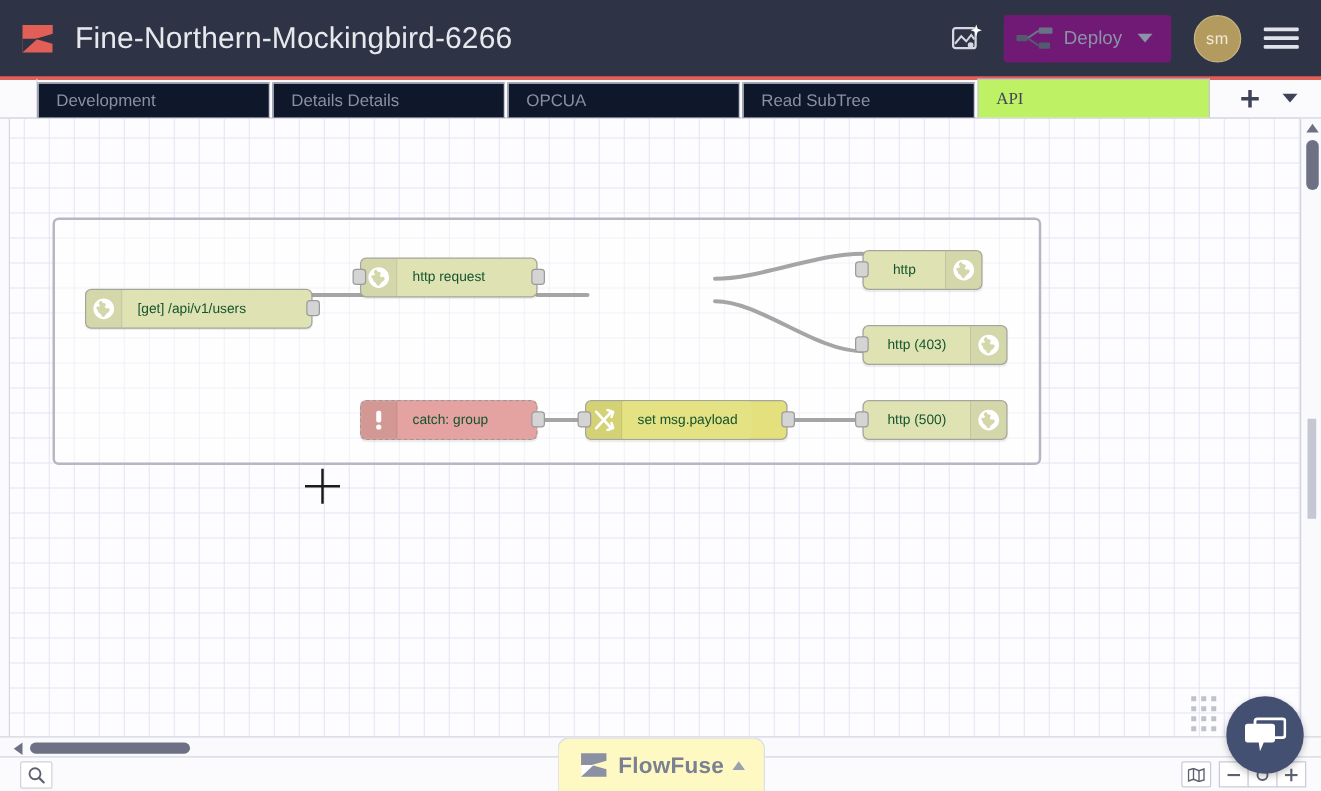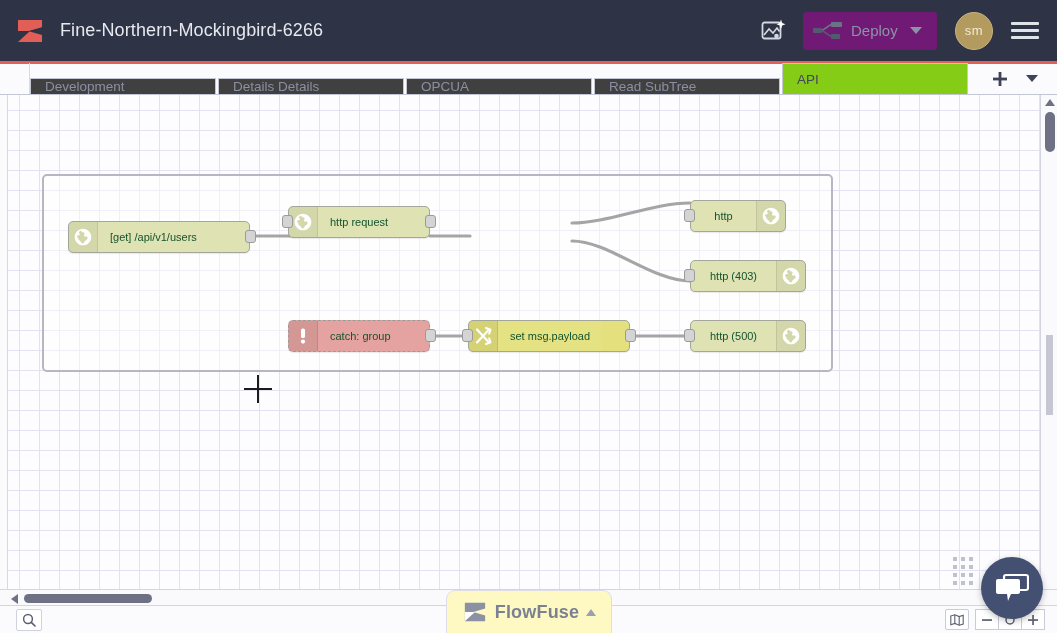--- a/index.html
+++ b/index.html
@@ -18,21 +18,21 @@
     background: #2e3446;
     display: flex; align-items: center;
     border-bottom: 3px solid #e15f57;
   }
   .brand-logo {
     margin-left: 16px; width: 28px; height: 26px;
     flex: 0 0 auto;
   }
   .brand-title {
     margin-left: 16px;
-    color: #e6e8ee; font-size: 18px; font-weight: normal;
+    color: #e6e8ee; font-size: 24px; font-weight: normal;
     letter-spacing: .1px; white-space: nowrap;
   }
   .header-spacer { flex: 1 1 auto; }
 
   .hdr-btn {
     width: 40px; height: 40px;
     display: flex; align-items: center; justify-content: center;
     cursor: pointer;
   }
   .deploy-btn {
@@ -74,37 +74,38 @@
   
   .tabbar {
     position: absolute; left: 0; top: 64px;
     width: 1057px; height: 31px;
     background: #fbfbfe;
     border-bottom: 1px solid #c3c6d4;
     display: flex; align-items: flex-end;
   }
   .tab-left-pad { width: 30px; height: 31px; border-right: 1px solid #d8dae6; }
   .tab {
-    height: 16px;
-    background: #404040;
+    height: 28px;
+    background: #0f172a;
     border: 1px solid #c3c6d4;
     border-bottom: none;
     margin-right: 2px;
     display: flex; align-items: center;
     padding: 0 14px;
     min-width: 186px;
     color: #8a8fa3; font-size: 13.5px;
     cursor: pointer;
     position: relative;
   }
   .tab.active {
-    background: #84cc16;
+    background: #bef264;
     color: #43475a;
     height: 31px;
     border-color: #c3c6d4;
+    font-family: Liberation Serif, serif;
   }
   .tabbar-actions {
     margin-left: auto;
     display: flex; align-items: center; height: 31px;
     padding-right: 10px;
   }
   .tb-plus {
     width: 34px; height: 31px;
     display: flex; align-items: center; justify-content: center;
     color: #3e4357; font-size: 20px; font-weight: bold;
@@ -412,21 +413,21 @@
         <path d="M572,128 C608,128 652,108 690,108"></path>
 
         <path d="M572,146 C608,146 652,186 690,186"></path>
 
         <path d="M430,241 C446,241 454,241 470,241"></path>
 
         <path d="M630,241 C650,241 670,241 690,241"></path>
       </g>
     </svg>
 
-    <div class="node olive" style="left:68px; top:126px; width:182px;">
+    <div class="node olive" style="left:68px; top:136px; width:182px;">
       <div class="nicon">
         <svg width="18" height="18" viewBox="0 0 18 18">
           <path d="M9,0.7 C13.6,0.7 17.3,4.4 17.3,9 C17.3,13.6 13.6,17.3 9,17.3 C4.4,17.3 0.7,13.6 0.7,9 C0.7,4.4 4.4,0.7 9,0.7 Z M6.2,2.7 C5,3.6 4.6,5.2 5.6,5.8 C6.6,6.4 5.4,7.6 4.4,7.2 C3.4,6.8 2.4,8.4 3.6,9.4 C4.8,10.4 4.2,12 5.6,12.6 C7,13.2 7.2,15.4 8.6,15.6 C10,15.8 10.2,13.4 11.6,12.6 C13,11.8 14.4,10 13.4,9 C12.4,8 10.6,9.2 10,8 C9.4,6.8 11.4,6 10.4,5 C9.4,4 8,4.8 7.6,3.6 C7.4,3 6.9,2.5 6.2,2.7 Z" fill="#ffffff"></path>
         </svg>
       </div>
       <div class="nbody">[get] /api/v1/users</div>
       <div class="port out"></div>
     </div>
 
     <div class="node olive" style="left:288px; top:111px; width:142px;">

